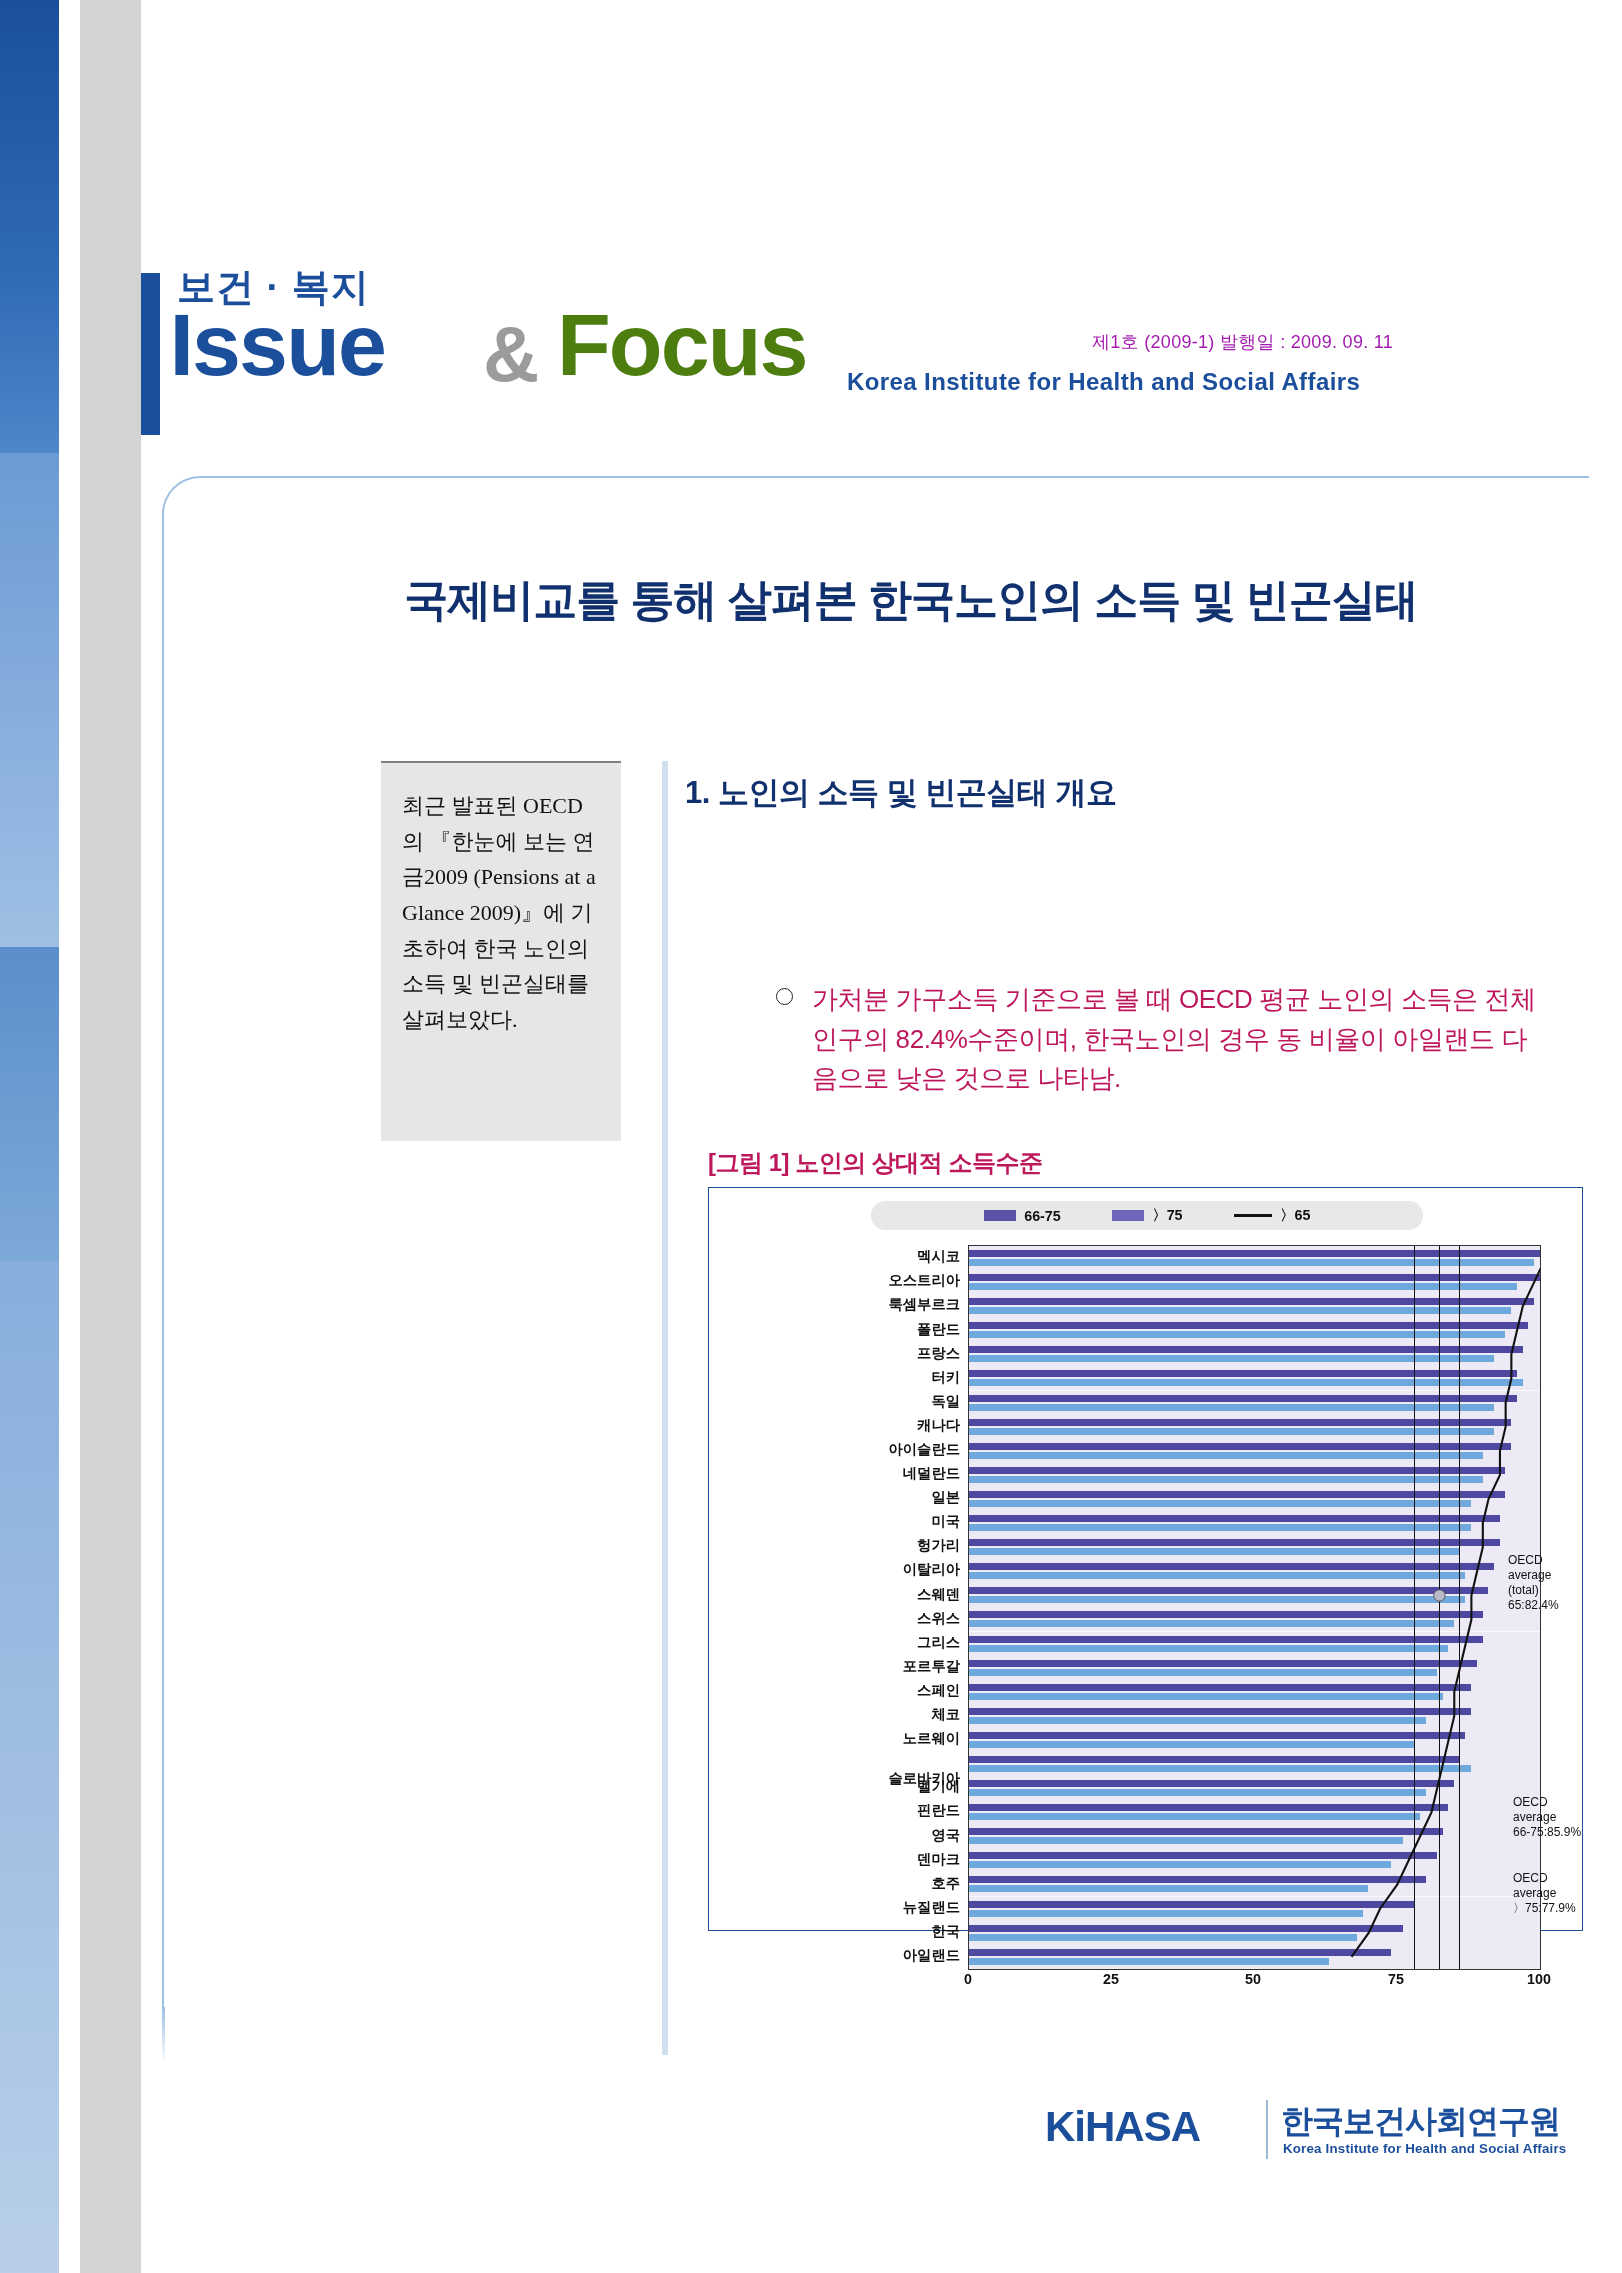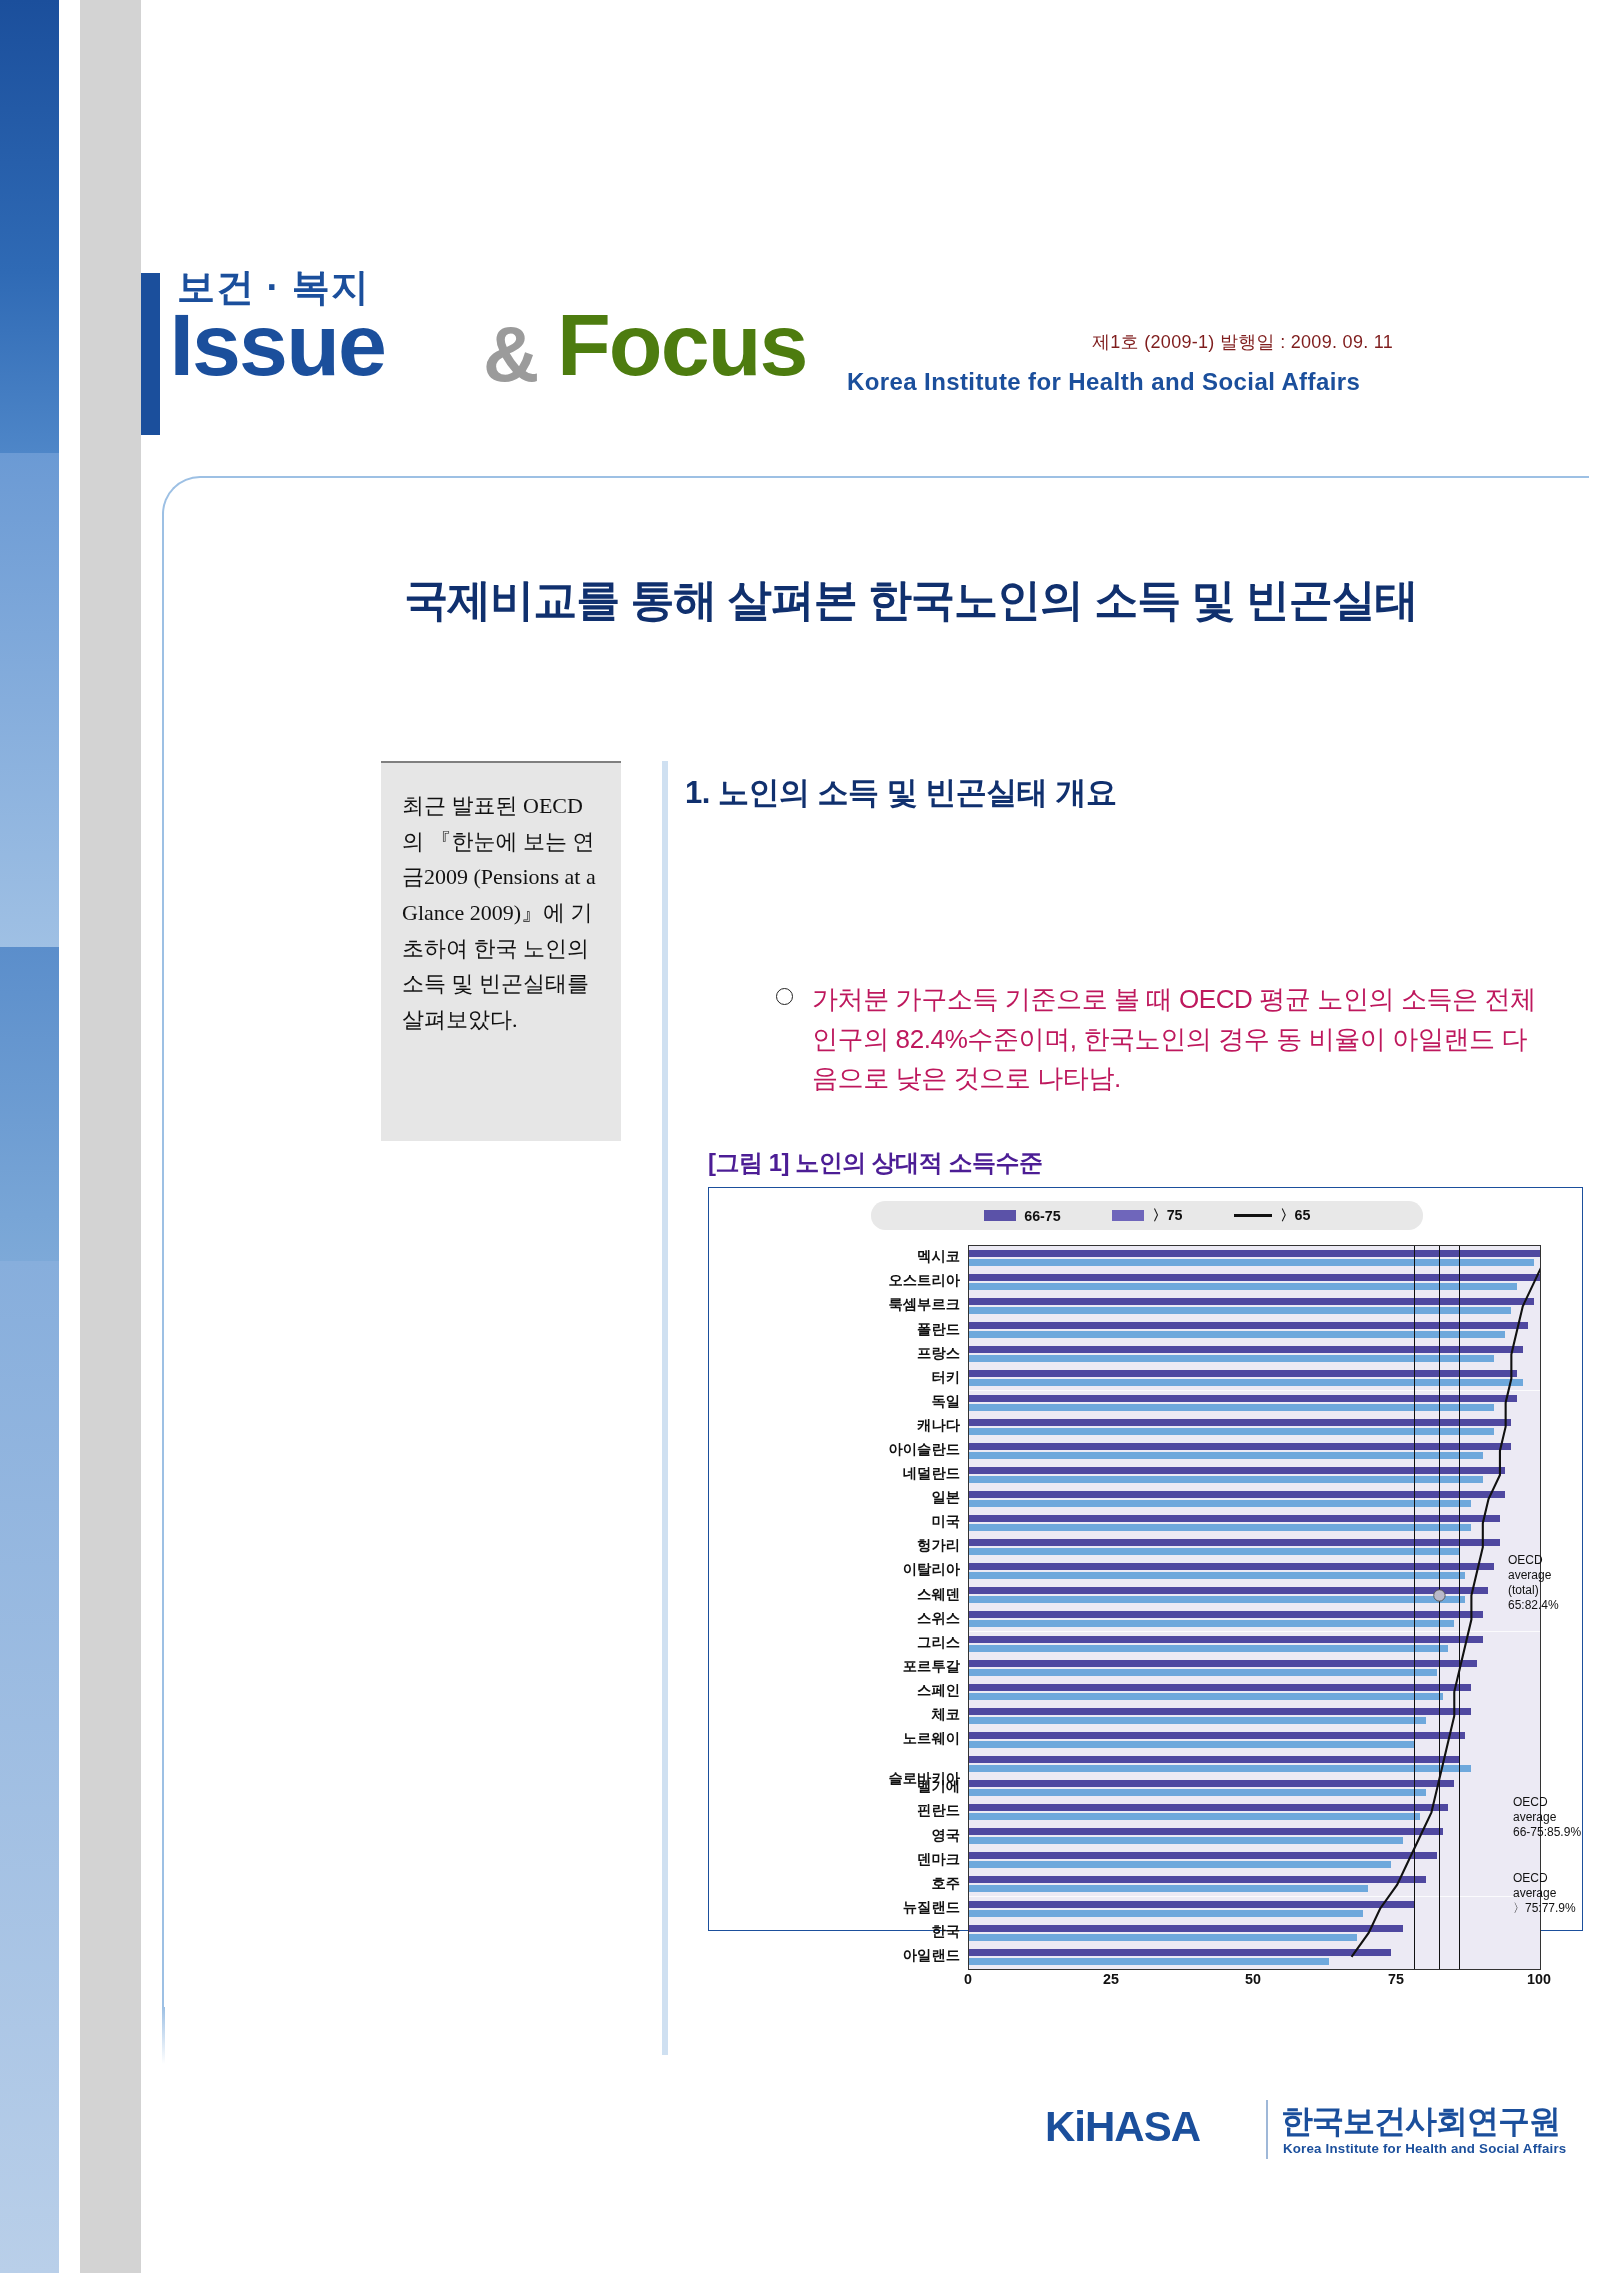--- a/index.html
+++ b/index.html
@@ -24,21 +24,21 @@
   .page{position:absolute;left:141px;top:0;width:1482px;height:2273px;background:#ffffff;}
 
   
   .masthead{position:absolute;left:0;top:252px;width:1446px;height:200px;}
   .mh-bar{position:absolute;left:0;top:21px;width:19px;height:162px;background:#1b4f9c;}
   .mh-ko{position:absolute;left:36px;top:9.5px;font-size:38px;font-weight:bold;color:#1b4f9c;letter-spacing:1px;}
   .mh-issue{position:absolute;left:28.5px;top:49px;font-size:88px;font-weight:bold;color:#1b4f9c;letter-spacing:-1.9px;line-height:1;}
   .mh-amp{position:absolute;left:342px;top:57px;font-size:78px;font-weight:bold;color:#9b9b9b;}
   .mh-focus{position:absolute;left:416px;top:49px;font-size:88px;font-weight:bold;color:#4d7c0f;letter-spacing:-1.9px;line-height:1;}
   .mh-kihasa-en{position:absolute;left:706px;top:116px;font-size:24px;font-weight:bold;color:#1b4f9c;letter-spacing:0.4px;}
-  .mh-meta{position:absolute;left:951px;top:78px;font-size:18px;color:#7f1d1d;letter-spacing:0.3px;}
+  .mh-meta{position:absolute;left:951px;top:78px;font-size:18px;color:#a21caf;letter-spacing:0.3px;}
 
   
   .frame{position:absolute;left:21px;top:476px;width:1425px;height:1579px;
          border-top:2.9px solid #9dc0e4;border-left:2.9px solid #9dc0e4;
          border-top-left-radius:38px;}
   .frame-fade{position:absolute;left:21px;top:2007px;width:2.9px;height:57px;
         background:linear-gradient(180deg,#9dc0e4 0%,#ffffff 100%);}
 
   
   .doc-title{position:absolute;left:171px;top:571px;width:1198px;text-align:center;
@@ -56,21 +56,21 @@
 
   
   .b1{position:absolute;left:571px;top:867px;width:818px;}
   .b1 .sq{position:absolute;left:0;top:5.7px;width:21px;height:21px;border:1.9px solid #222;}
   .b1 .t{margin-left:44px;font-size:26px;line-height:1.48;color:#111;letter-spacing:-0.4px;}
   .b2{position:absolute;left:635px;top:980px;width:770px;}
   .b2 .ci{position:absolute;left:0;top:7.6px;width:15px;height:15px;border:1.9px solid #222;border-radius:50%;}
   .b2 .t{margin-left:36px;font-size:26px;line-height:1.52;color:#be185d;letter-spacing:-0.4px;}
 
   
-  .fig-cap{position:absolute;left:567px;top:1147px;font-size:24px;font-weight:bold;color:#4c1d95;letter-spacing:-0.5px;}
+  .fig-cap{position:absolute;left:567px;top:1147px;font-size:24px;font-weight:bold;color:#be185d;letter-spacing:-0.5px;}
   .fig-box{position:absolute;left:567px;top:1187px;width:875px;height:744px;border:1.9px solid #1b4f9c;background:#ffffff;box-sizing:border-box;}
 
   .legend{position:absolute;left:162px;top:13.3px;width:552px;height:28.5px;border-radius:14.3px;background:#e8e8e8;
           display:flex;align-items:center;justify-content:center;gap:51px;font-size:14.3px;font-weight:bold;color:#111;}
   .legend .it{display:flex;align-items:center;gap:8.6px;}
   .legend .sw{width:32px;height:10.5px;background:#5b52a8;}
   .legend .sw2{width:32px;height:10.5px;background:#6f66bb;}
   .legend .sw3{width:38px;height:3.8px;background:#111;}
 
   .plot{position:absolute;left:0;top:51px;width:875px;height:805px;}

